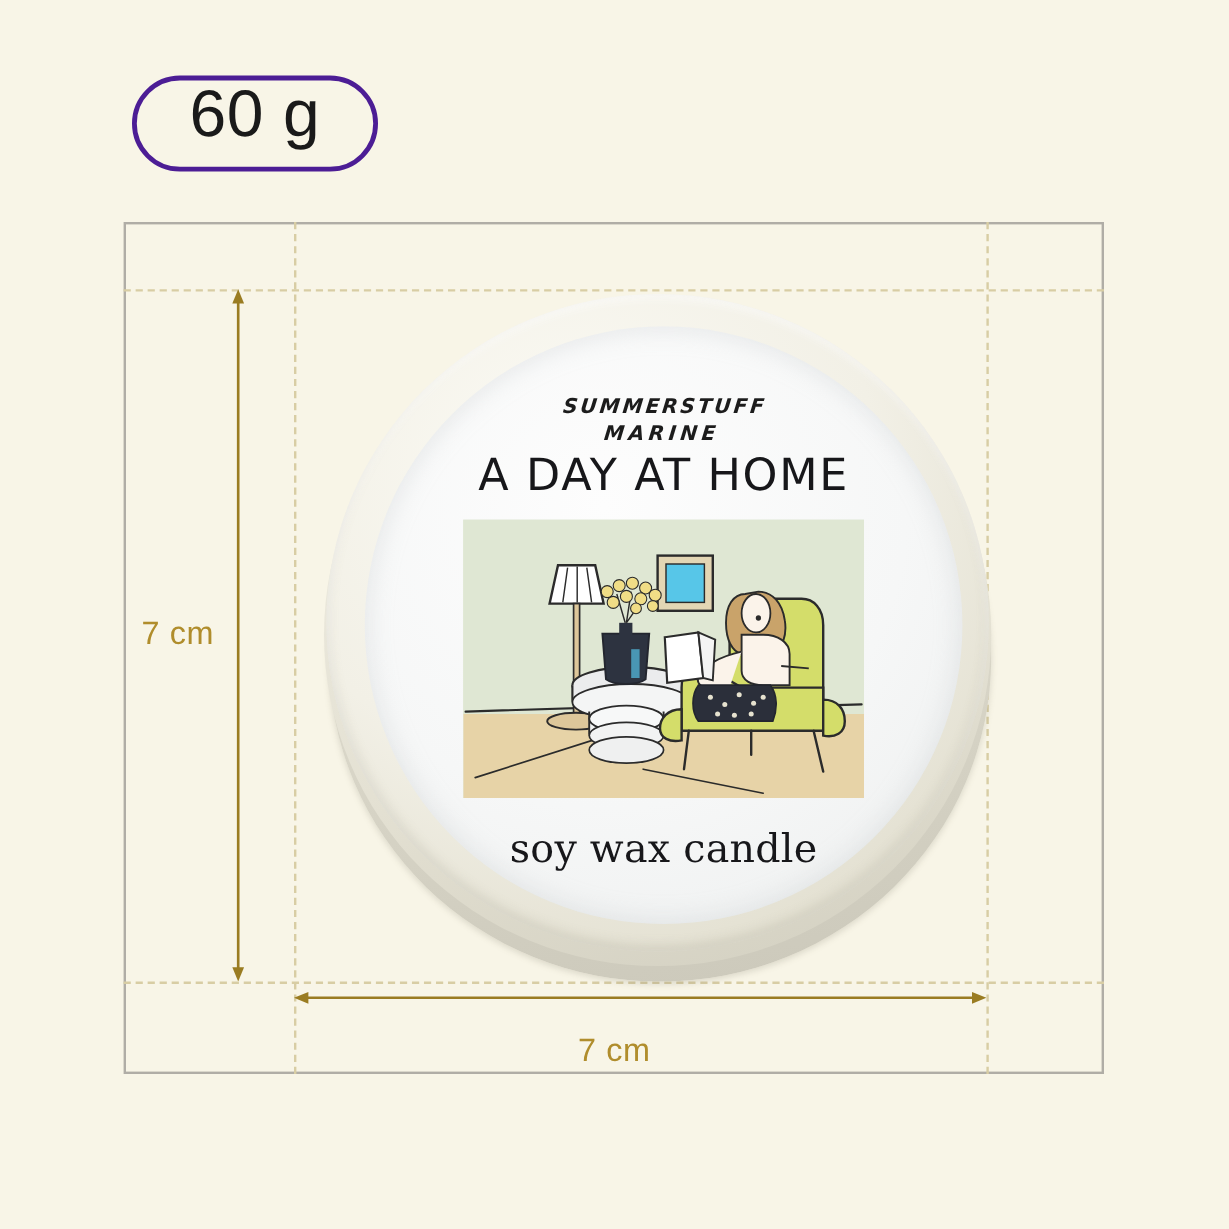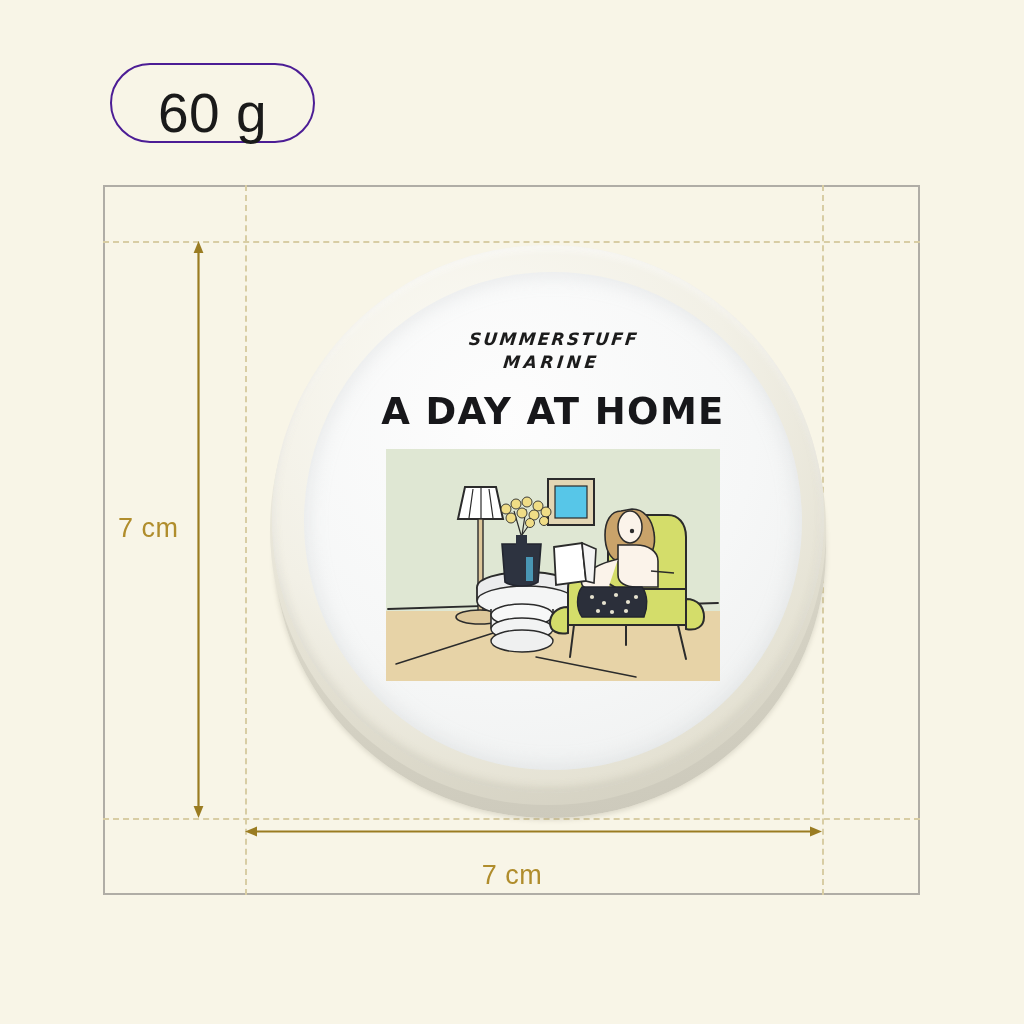--- a/index.html
+++ b/index.html
@@ -15,25 +15,25 @@
     position: relative;
   }
 
   
   .weight-badge {
     position: absolute;
     left: 110px;
     top: 63px;
     width: 205px;
     height: 80px;
-    border: 2px solid #4c1d95;
+    border: 4px solid #4c1d95;
     border-radius: 40px;
     background: #f8f5e7;
     display: flex;
-    align-items: flex-end;
+    align-items: flex-start;
     justify-content: center;
     box-sizing: border-box;
   }
   .weight-badge span {
     font-size: 55px;
     color: #1a1a1a;
     letter-spacing: 0.5px;
     line-height: 1;
   }
 
@@ -172,25 +172,25 @@
     font-size: 17px;
     font-style: italic;
     font-weight: bold;
     letter-spacing: 2.2px;
     line-height: 1.35;
     transform: skewX(-6deg);
   }
   .brand .line2 { letter-spacing: 3.5px; }
 
   .product-title {
-    margin-top: 16px;
+    margin-top: 0;
     color: #17171a;
     font-family: "DejaVu Sans", sans-serif;
     font-size: 37px;
-    font-weight: bold;
+    font-weight: normal;
     letter-spacing: 1.4px;
     white-space: nowrap;
   }
 
   .illustration {
     margin-top: 16px;
     width: 334px;
     height: 232px;
     position: relative;
     overflow: hidden;
@@ -332,15 +332,16 @@
               <circle cx="240" cy="162" r="2.1"></circle>
                 <circle cx="250" cy="148" r="2.1"></circle>
             </g>
 
             <path d="M168 98 L196 94 L200 132 L170 136 Z" fill="#ffffff" stroke="#2b2b2b" stroke-width="1.8"></path>
             <path d="M196 94 L210 100 L208 134 L200 132 Z" fill="#f4f4f4" stroke="#2b2b2b" stroke-width="1.6"></path>
           </g>
         </svg>
       </div>
 
+      <div class="subtitle">soy wax candle</div>
     </div>
   </div>
 </div>
 
 </body></html>

